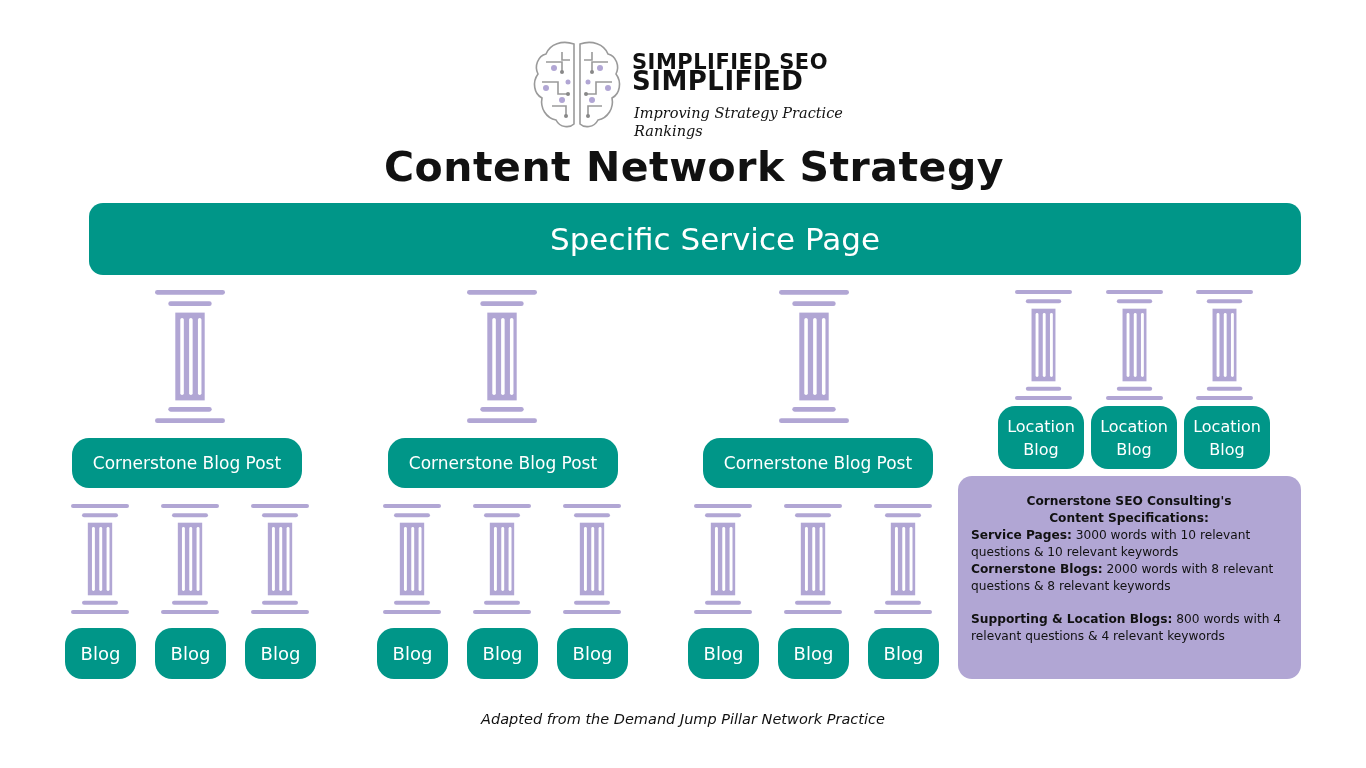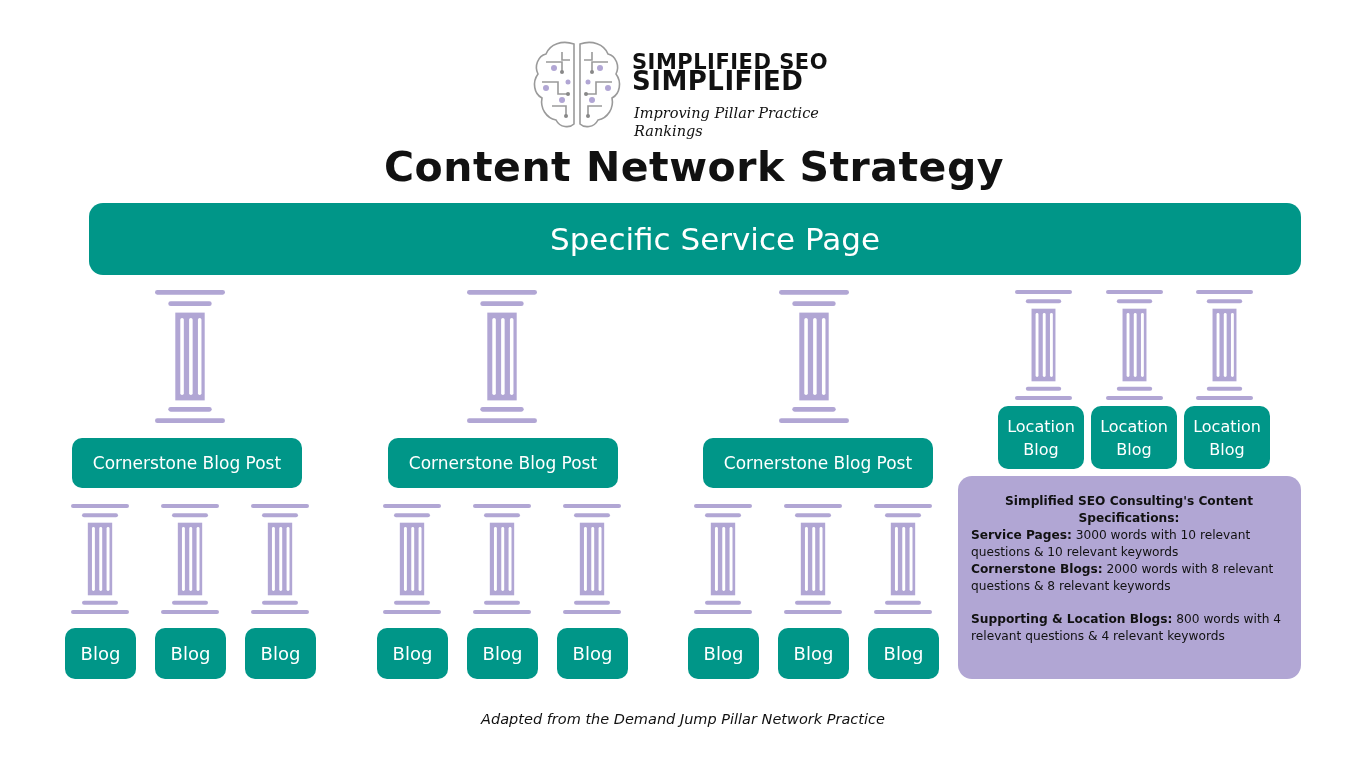--- a/index.html
+++ b/index.html
@@ -1,18 +1,18 @@
 <!DOCTYPE html>
 <html><head>
 <meta charset="utf-8">
 <style>
   html,body{margin:0;padding:0;background:#fff;}
   body{width:1366px;height:768px;position:relative;overflow:hidden;font-family:"DejaVu Sans",sans-serif;color:#111;}
   .abs{position:absolute;}
-  .teal{background:#009688;color:#fff;border-radius:10px;display:flex;align-items:center;justify-content:center;text-align:center;}
+  .teal{background:#009688;color:#fff;border-radius:17px;display:flex;align-items:center;justify-content:center;text-align:center;}
   .pillar{position:absolute;}
   .pillar svg{display:block;}
   #logo-text1,#logo-text2{font-weight:bold;letter-spacing:0.5px;}
   .spec{background:#B1A6D4;border-radius:14px;}
   .spec p{margin:0;font-size:12.2px;line-height:17px;}
 </style>
 </head>
 <body>
 
 <div class="abs" style="left:532px;top:38px;width:330px;height:95px;">
@@ -39,21 +39,21 @@
           <circle cx="36" cy="56" r="2"></circle>
           <circle cx="34" cy="78" r="2"></circle>
         <circle cx="60" cy="34" r="2"></circle>
           <circle cx="54" cy="56" r="2"></circle>
           <circle cx="56" cy="78" r="2"></circle>
       </g>
     </svg>
   </div>
   <div class="abs" id="logo-text1" style="left:100px;top:10px;font-size:21px;line-height:28px;">SIMPLIFIED SEO</div>
   <div class="abs" id="logo-text2" style="left:100px;top:29px;font-size:26px;line-height:28px;">SIMPLIFIED</div>
-  <div class="abs" style="left:102px;top:66px;font-family:'DejaVu Serif',serif;font-style:italic;font-size:14.5px;line-height:18px;">Improving Pillar Practice Rankings</div>
+  <div class="abs" style="left:102px;top:66px;font-family:'DejaVu Serif',serif;font-style:italic;font-size:14.5px;line-height:18px;">Improving Strategy Practice Rankings</div>
 </div>
 
 <div class="abs" style="left:0;width:1388px;top:142px;text-align:center;font-weight:bold;font-size:41px;line-height:50px;letter-spacing:0.5px;">Content Network Strategy</div>
 
 <div class="abs teal" style="left:89px;top:203px;width:1212px;height:72px;border-radius:14px;">
   <span style="font-size:31px;margin-left:40px;">Specific Service Page</span>
 </div>
 
 <div id="pillars">
     <div class="pillar" style="left: 155px; top: 290px;">
@@ -285,21 +285,21 @@
 <div class="abs teal" style="left:1091px;top:406px;width:86px;height:63px;flex-direction:column;font-size:16px;line-height:23px;">
   <span>Location</span>
   <span>Blog</span>
 </div>
 <div class="abs teal" style="left:1184px;top:406px;width:86px;height:63px;flex-direction:column;font-size:16px;line-height:23px;">
   <span>Location</span>
   <span>Blog</span>
 </div>
 
 <div class="abs spec" style="left:958px;top:476px;width:343px;height:203px;">
-  <div class="abs" style="left:40px;width:262px;top:17px;text-align:center;font-weight:bold;font-size:12.2px;line-height:17px;">Simplified SEO Consulting's Content Specifications:</div>
+  <div class="abs" style="left:40px;width:262px;top:17px;text-align:center;font-weight:bold;font-size:12.2px;line-height:17px;">Cornerstone SEO Consulting's Content Specifications:</div>
   <div class="abs" style="left:13px;width:322px;top:51px;">
     <p><b>Service Pages:</b><span> 3000 words with 10 relevant questions &amp; 10 relevant keywords</span></p>
     <p style=""><b>Cornerstone Blogs:</b><span> 2000 words with 8 relevant questions &amp; 8 relevant keywords</span></p>
     <p style="margin-top:16px;"><b>Supporting &amp; Location Blogs:</b><span> 800 words with 4 relevant questions &amp; 4 relevant keywords</span></p>
   </div>
 </div>
 
 <div class="abs" style="left:0;width:1366px;top:711px;text-align:center;font-style:italic;font-size:14.5px;">Adapted from the Demand Jump Pillar Network Practice</div>
 
 </body></html>

